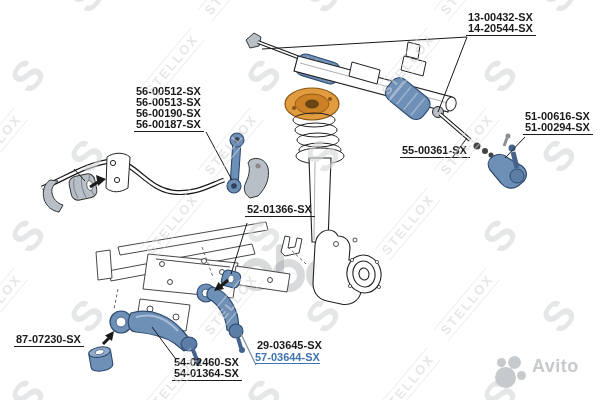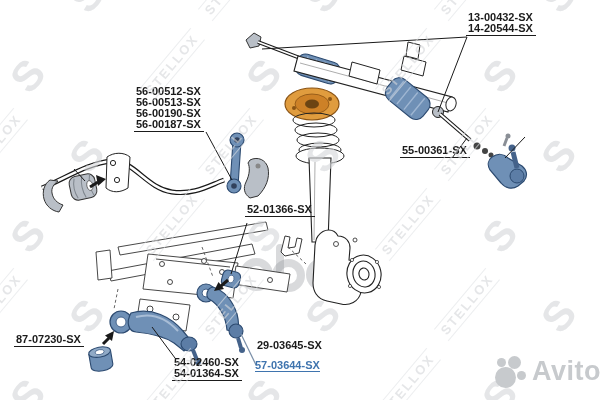--- a/index.html
+++ b/index.html
@@ -11,25 +11,25 @@
   .wm-word{font-size:13px;letter-spacing:2px;border-top:1px solid #e1e3e6;border-bottom:1px solid #e1e3e6;padding:1px 3px;}
   .wm-glyph{font-size:42px;line-height:42px;}
   
   .ring{position:absolute;border:8px solid rgba(145,149,155,.35);border-radius:50%;width:17px;height:17px;}
   .ring-bar{position:absolute;width:8px;height:46px;background:rgba(145,149,155,.35);border-radius:4px;}
   
   .lbl{position:absolute;font-size:11px;line-height:11px;font-weight:700;color:#1b1b1b;
        white-space:nowrap;z-index:4;}
   .lbl span{display:block;}
   .ul{border-bottom:1.3px solid #1b1b1b;padding:0 3px 1px 2px;}
-  .lbl-link{color:#3f74ae;border-bottom:1.2px solid #3f74ae;margin-top:8px;}
+  .lbl-link{color:#3f74ae;border-bottom:1.2px solid #3f74ae;}
   
   #avito{position:absolute;left:492px;top:354px;z-index:6;color:#c7cacd;}
   #avito .c{position:absolute;background:#c7cacd;border-radius:50%;}
-  #avito .t{position:absolute;left:40px;top:2px;font-size:27px;font-weight:700;letter-spacing:.5px;}
+  #avito .t{position:absolute;left:40px;top:2px;font-size:18px;font-weight:700;letter-spacing:.5px;}
   svg{position:absolute;inset:0;z-index:2;}
 </style>
 </head>
 <body>
 
 <div id="stage">
 
   <div>
     <div class="ring" style="left:240px;top:258px;"></div>
     <div class="ring-bar" style="left:276px;top:244px;"></div>
@@ -223,20 +223,26 @@
     </div>
   </div>
 
 
   <div class="lbl" style="left:400px;top:145px;text-align:right;">
     <div class="ul">
         <span>55-00361-SX</span>
       </div>
   </div>
 
+  <div class="lbl" style="left:523px;top:111px;">
+    <div class="ul">
+      <span>51-00616-SX</span>
+      <span>51-00294-SX</span>
+    </div>
+  </div>
 
   <div class="lbl" style="left:245px;top:204px;">
     <div class="ul">
         <span>52-01366-SX</span>
       </div>
   </div>
 
   <div class="lbl" style="left:14px;top:334px;">
     <div class="ul">
         <span>87-07230-SX</span>

